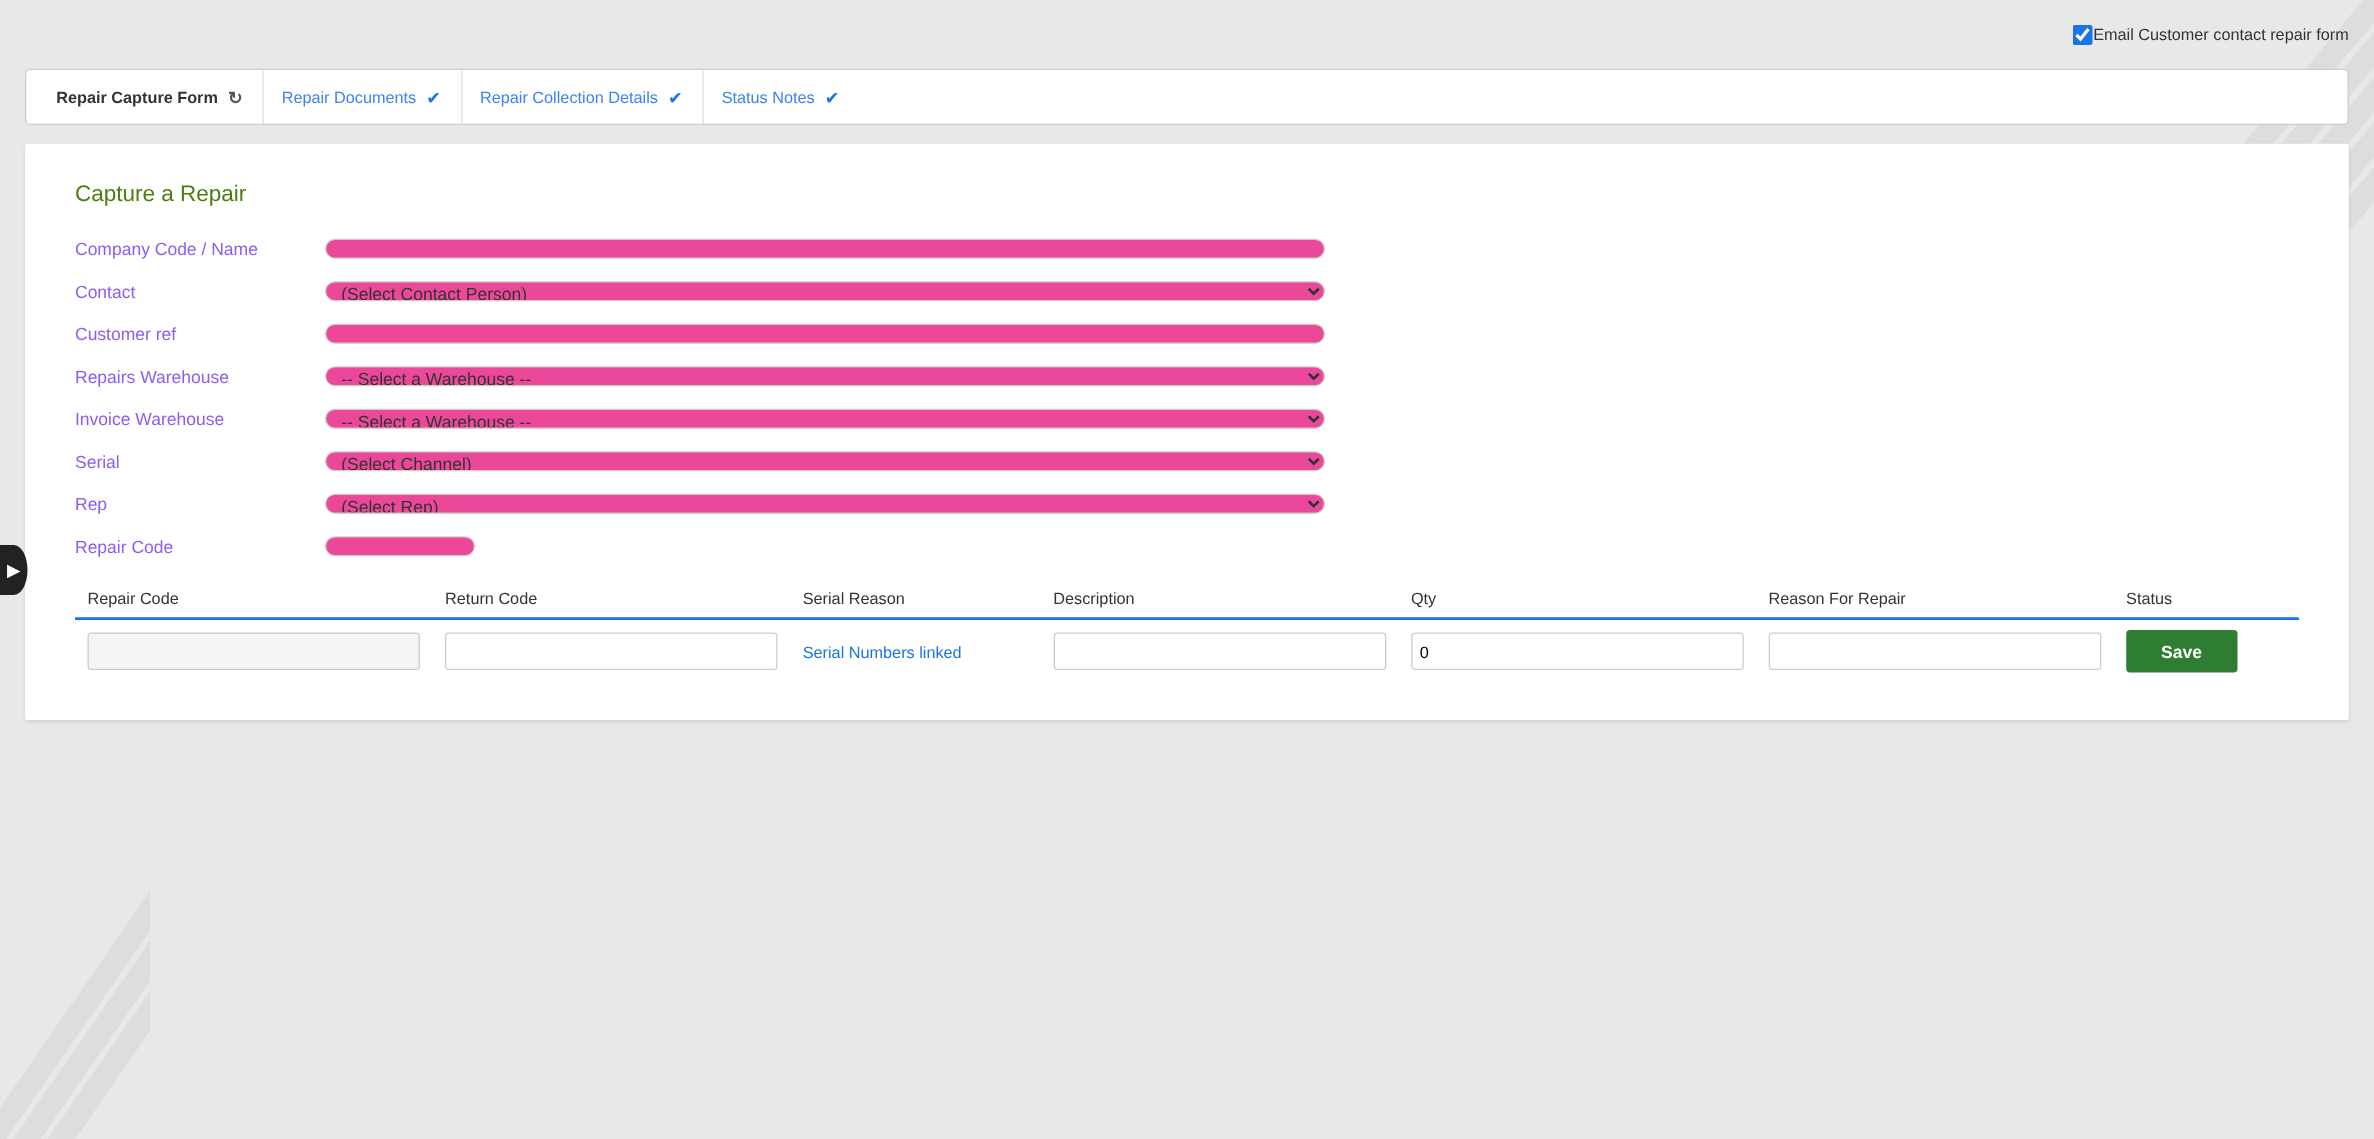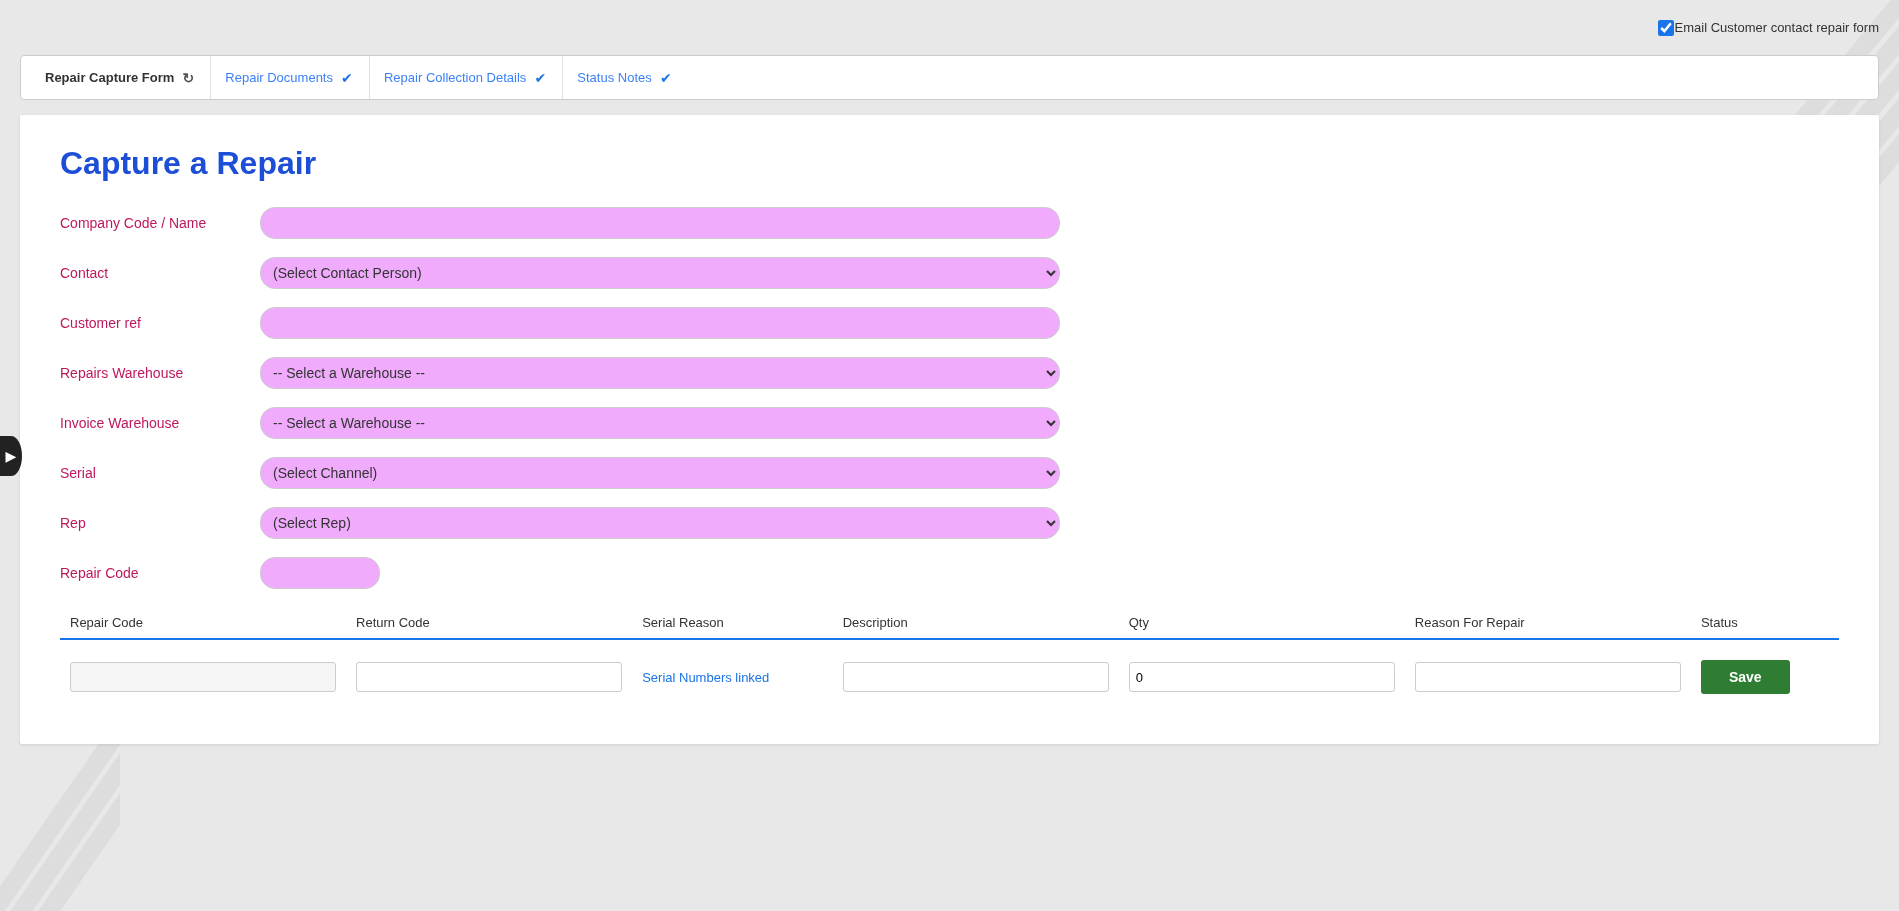--- a/index.html
+++ b/index.html
@@ -105,49 +105,49 @@
       position: relative;
       z-index: 1;
       background: #fff;
       margin: 15px 20px;
       padding: 30px 40px;
       border-radius: 2px;
       box-shadow: 0 1px 3px rgba(0,0,0,0.1);
     }
 
     .page-title {
-      font-size: 32px;
-      font-weight: bold;
-      color: #1d4ed8;
+      font-size: 18px;
+      font-weight: normal;
+      color: #4d7c0f;
       margin-bottom: 25px;
     }
 
     
     .form-group {
       display: flex;
       align-items: center;
       margin-bottom: 18px;
     }
     .form-label {
       width: 200px;
       min-width: 200px;
       font-size: 14px;
-      color: #be185d;
+      color: #8b5cf6;
       padding-right: 15px;
     }
     .form-control {
       flex: 1;
       max-width: 800px;
-      height: 32px;
+      height: 16px;
       border: 1px solid #ccc;
       border-radius: 15px;
       padding: 0 8px;
       font-size: 14px;
       color: #333;
-      background: #f0abfc;
+      background: #ec4899;
     }
     select.form-control {
       appearance: auto;
       cursor: pointer;
     }
     .repair-code-input {
       max-width: 120px !important;
     }
 
     
@@ -169,21 +169,21 @@
       border-bottom: 2px solid #1a73e8;
     }
     .line-items-table th {
       text-align: left;
       padding: 8px 10px;
       font-size: 13px;
       color: #333;
       font-weight: normal;
     }
     .line-items-table td {
-      padding: 20px 10px;
+      padding: 8px 10px;
       vertical-align: middle;
     }
     .table-input {
       width: 100%;
       height: 30px;
       border: 1px solid #ccc;
       border-radius: 3px;
       padding: 0 6px;
       font-size: 13px;
       background: #f5f5f5;

